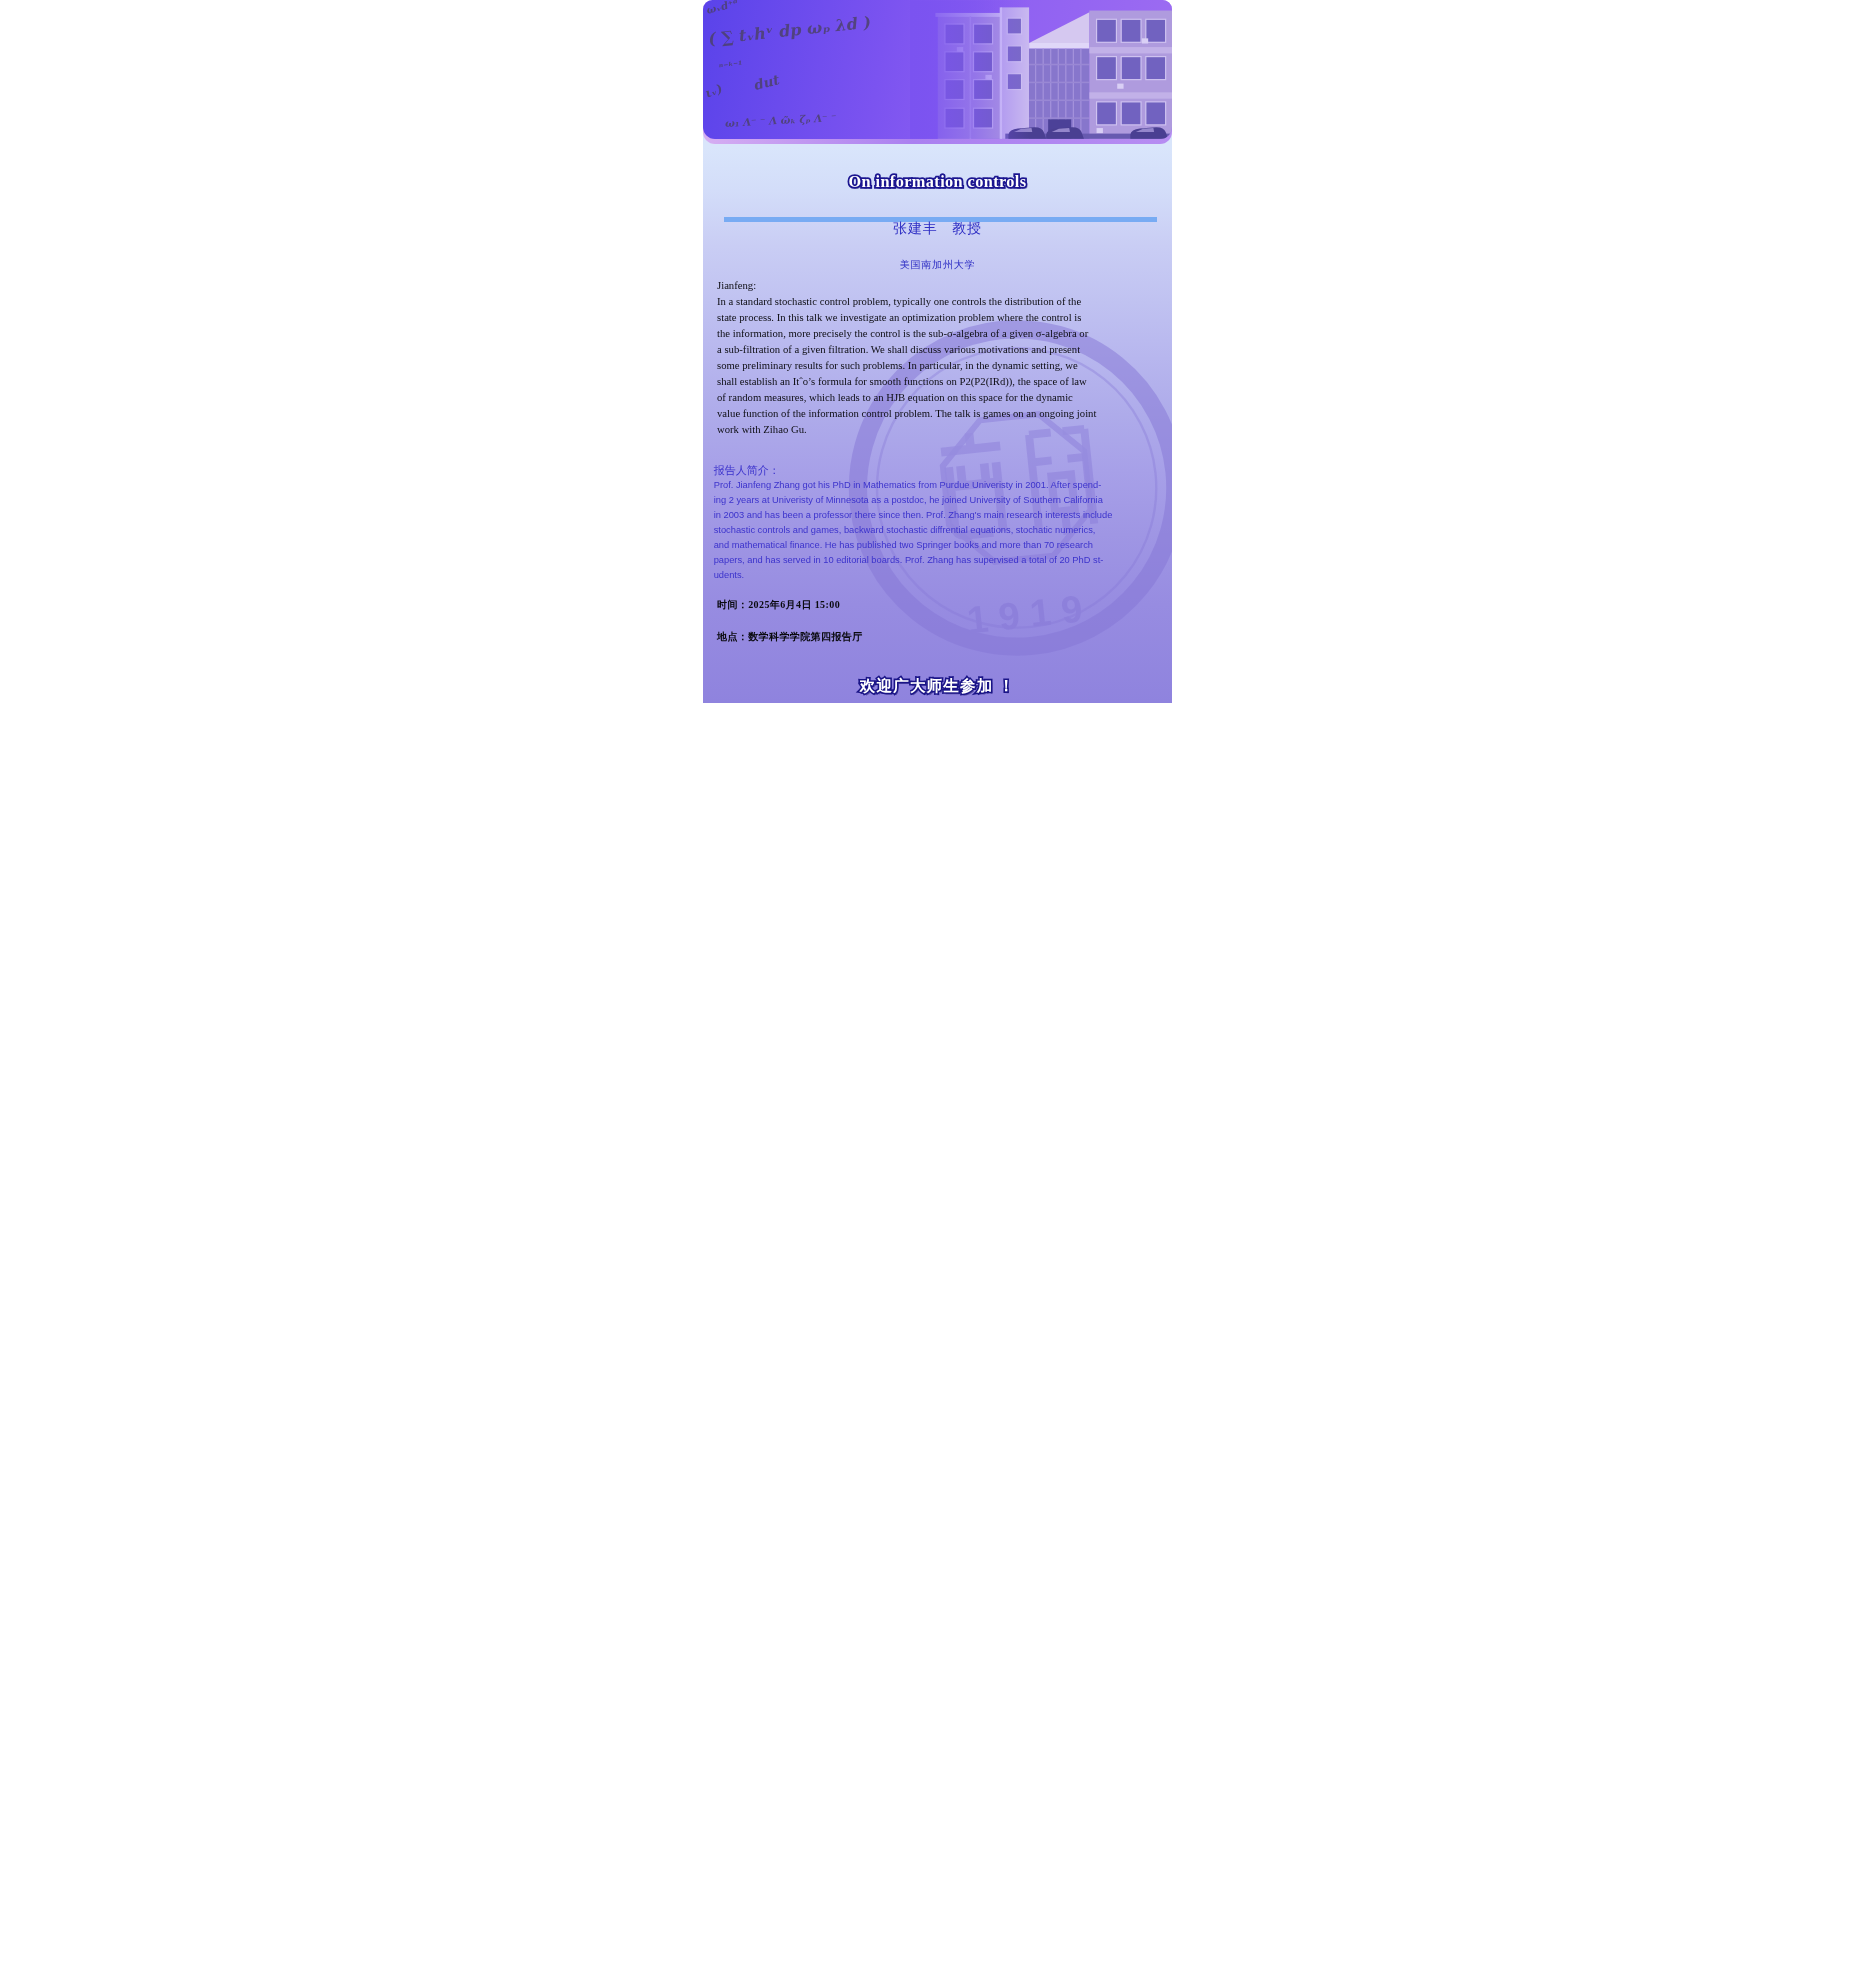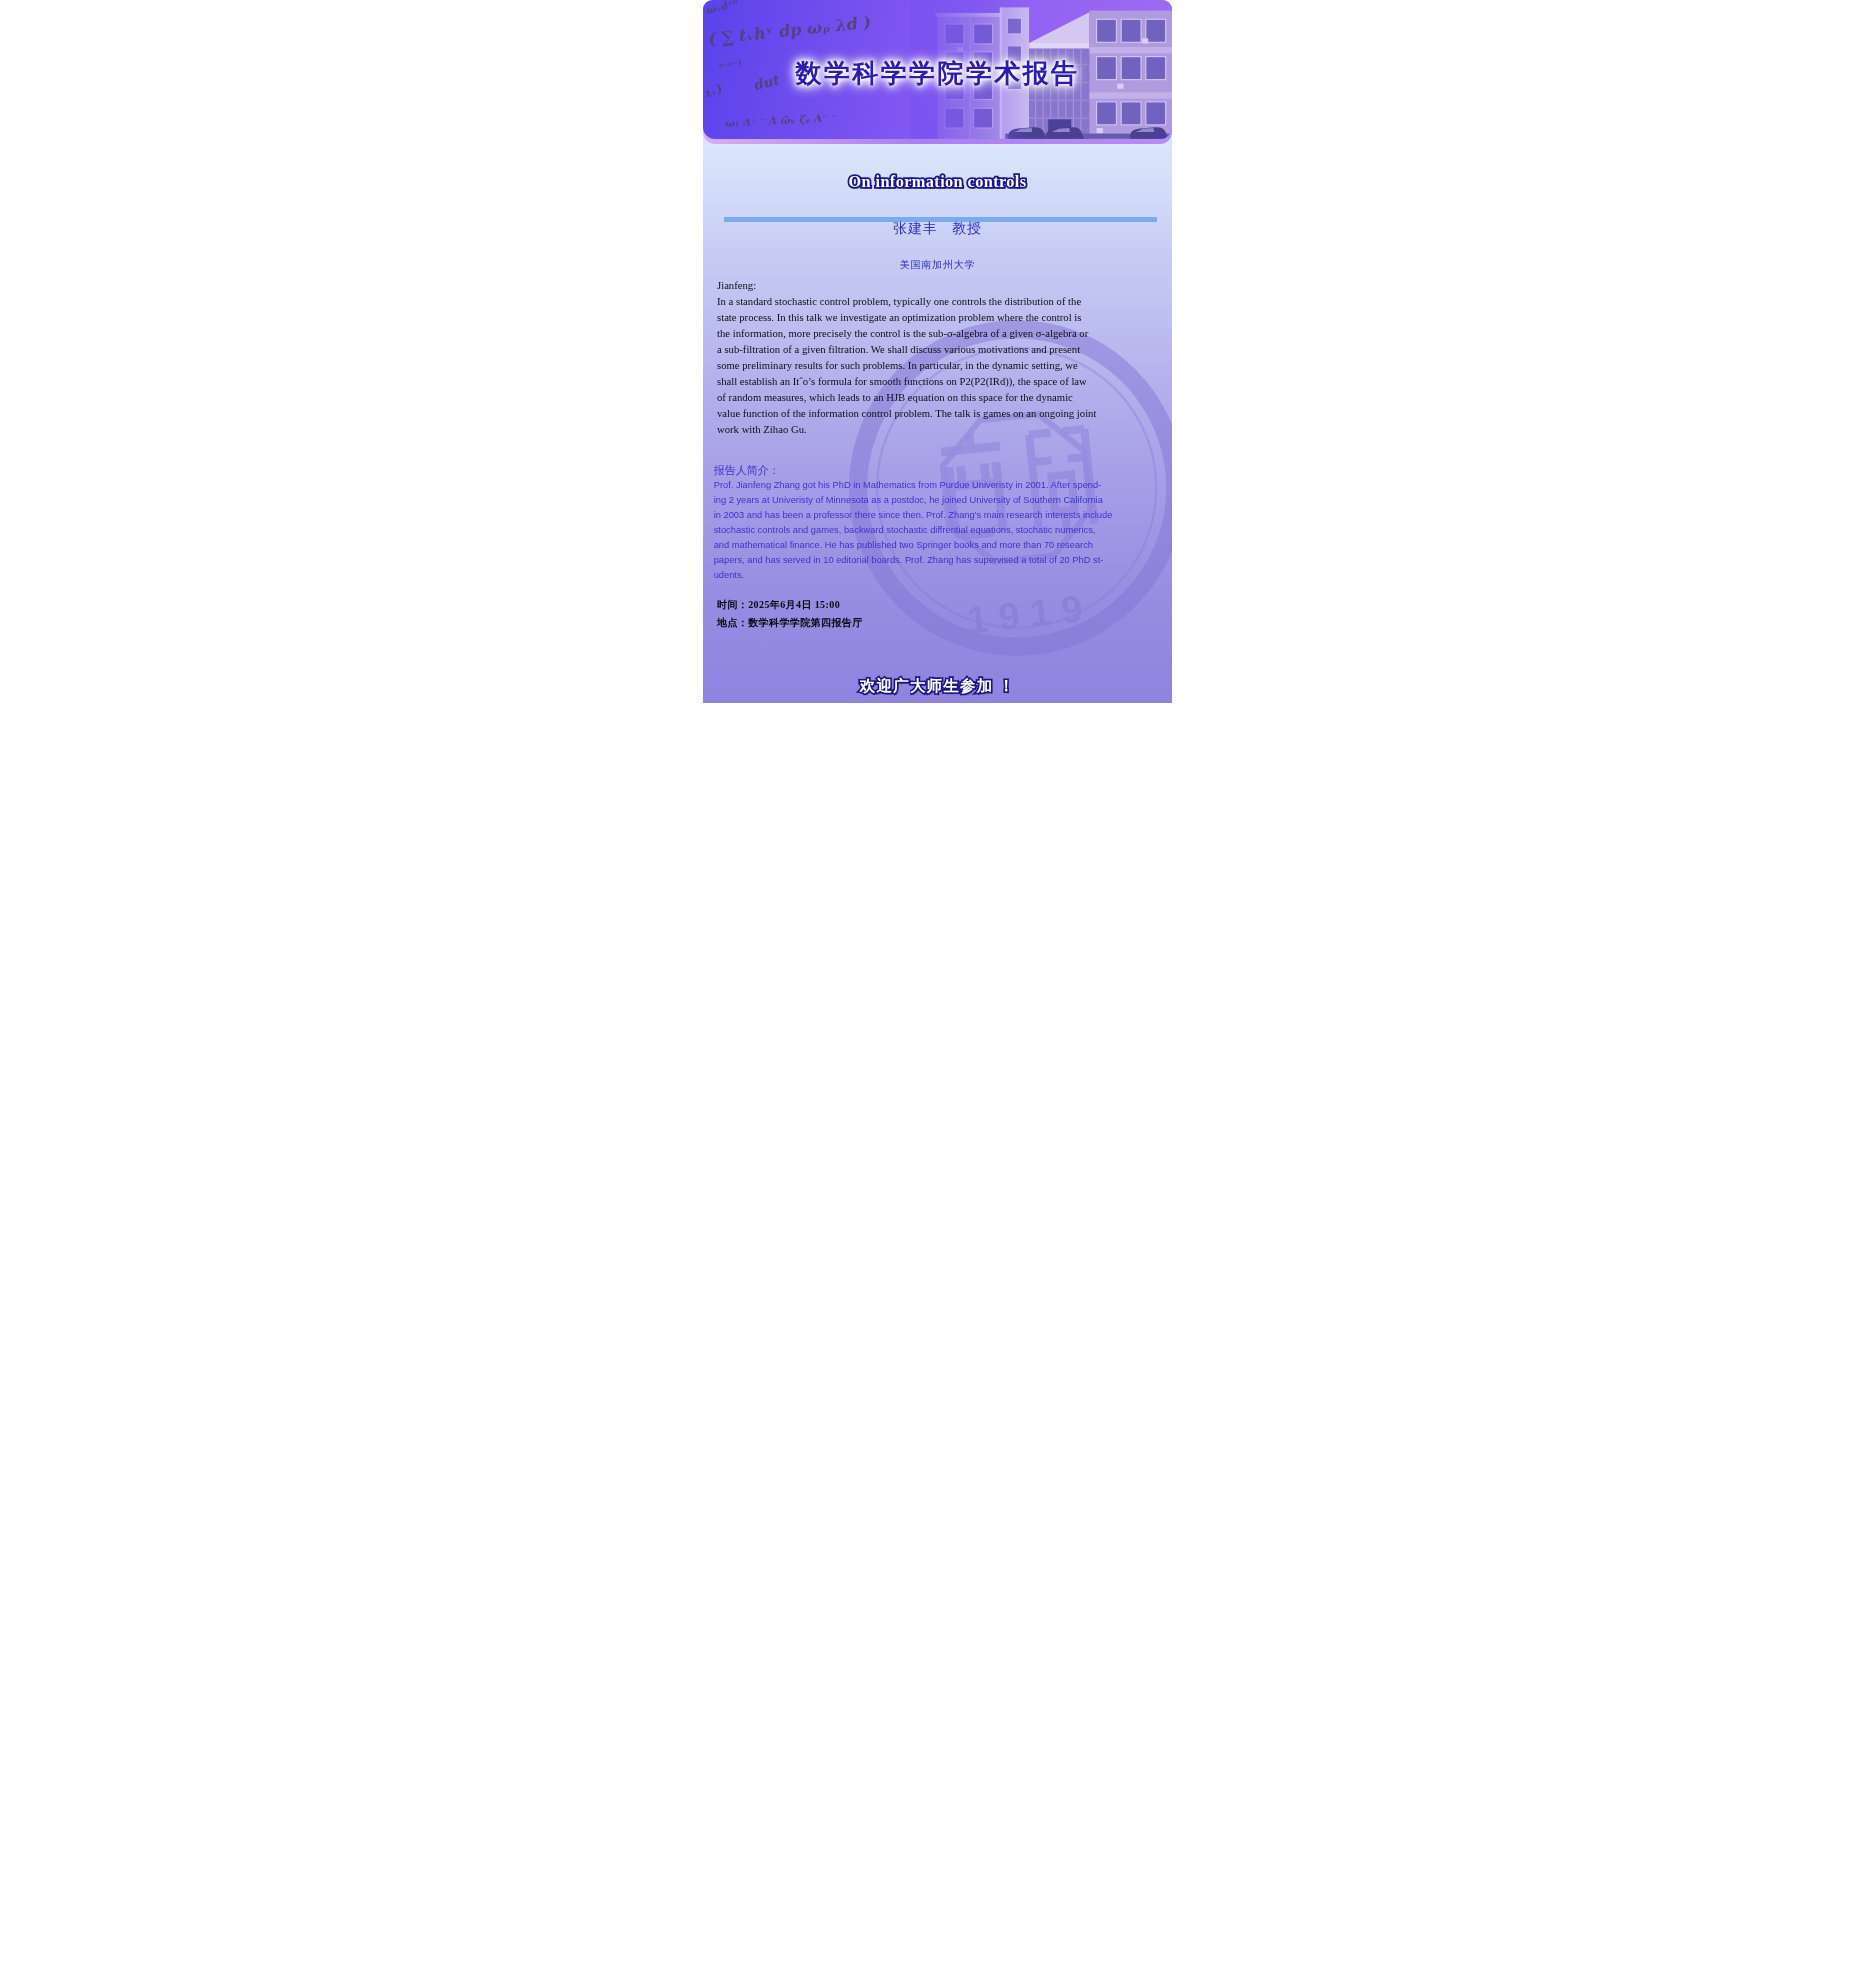--- a/index.html
+++ b/index.html
@@ -66,21 +66,21 @@
     font-size:10.7px; line-height:16px; color:#0e0e14; }
   .abs-line { white-space:nowrap; }
   
   .bio { position:absolute; left:10.7px; top:463px; width:449px;
     font-family:"Liberation Sans", sans-serif; color:#3c33cc; }
   .bio-heading { font-size:11px; line-height:15px; }
   .bio-line { font-size:9.3px; line-height:15px; white-space:nowrap; }
   
   .details { position:absolute; left:14px; top:599px; color:#0a0a0f; }
   .detail-line { font-size:10px; font-weight:bold; line-height:12px; letter-spacing:0.4px; }
-  .detail-line + .detail-line { margin-top:6px; }
+  .detail-line + .detail-line { margin-top:20px; }
 </style>
 </head>
 <body>
 
 <div class="poster">
 
   <svg class="watermark" width="469" height="703" viewBox="0 0 1181 1772" xmlns="http://www.w3.org/2000/svg">
     <g transform="translate(790,1230) rotate(-6)" fill="none" stroke="#8576d6">
       <circle r="400" stroke-width="46"></circle>
       <circle r="352" stroke-width="6" opacity=".7"></circle>
@@ -179,21 +179,20 @@
         <rect x="0" y="0" width="300" height="349" fill="url(#fadeL)"></rect>
       </svg>
 
       <span class="scribble s1">ωᵥd⁺ᵈ</span>
       <span class="scribble s2">( ∑ tᵥhᵛ dp ωₚ  λd )</span>
       <span class="scribble s3">ⁿ⁻ᵏ⁻¹</span>
       <span class="scribble s4">ιᵥ)</span>
       <span class="scribble s5">dut</span>
       <span class="scribble s6">ω₁ Λ⁻ ⁻ Λ ῶₖ  ζₚ Λ⁻ ⁻</span>
 
-      <div class="header-title">数学科学学院学术报告</div>
     </div>
   </div>
 
   <div class="talk-title outlined" data-text="On information controls">On information controls</div>
 
   <div class="divider" style="background:#78abf3;"></div>
 
   <div class="speaker-name">张建丰　教授</div>
   <div class="speaker-aff">美国南加州大学</div>
 

